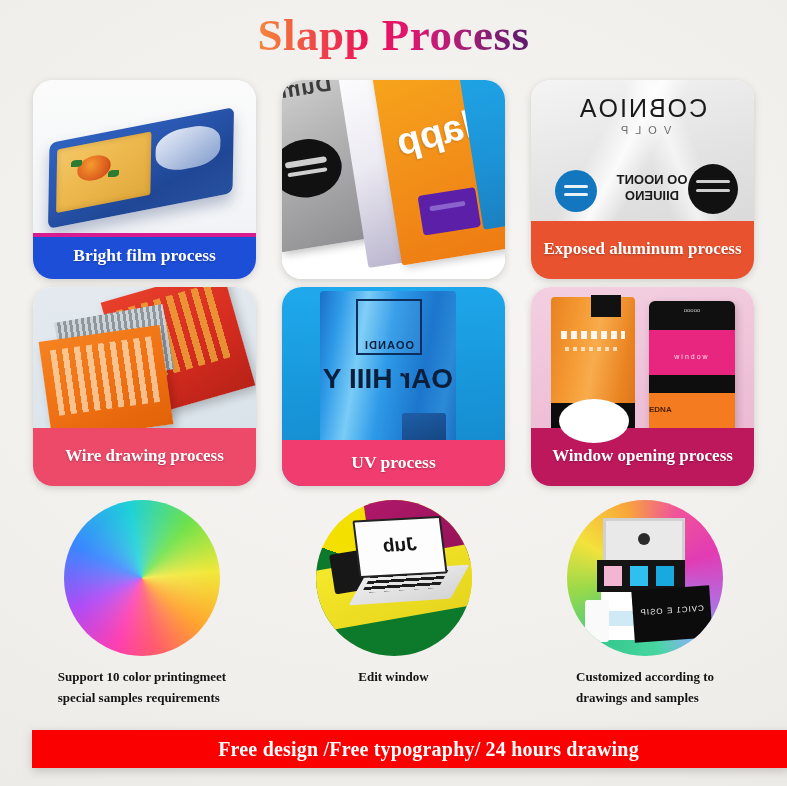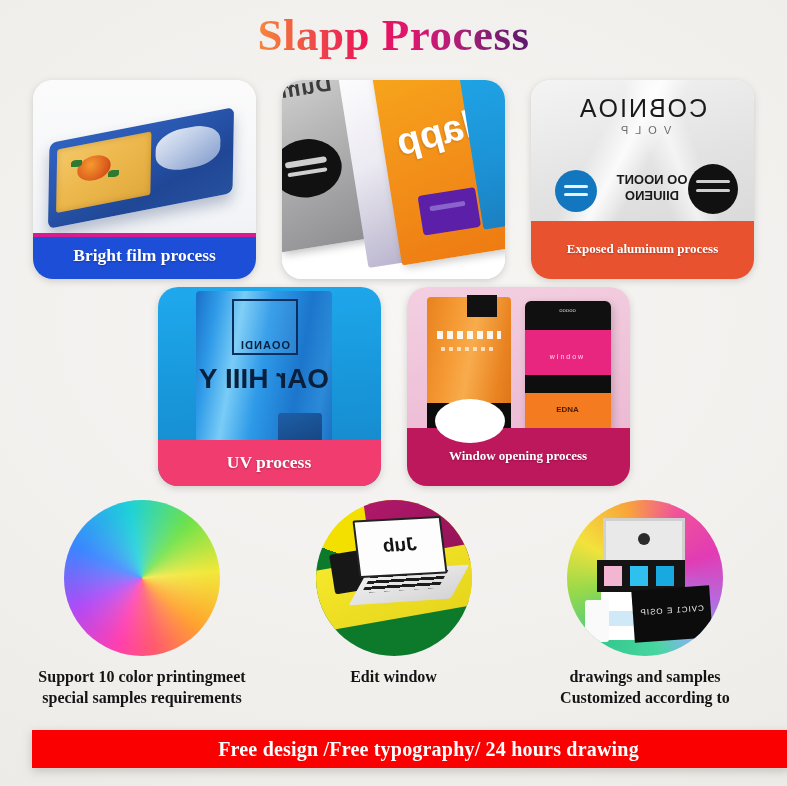--- a/index.html
+++ b/index.html
@@ -85,21 +85,21 @@
     text-align: center;
     color: #ffffff;
     font-family: "Liberation Serif", serif;
     font-weight: bold;
     font-size: 17.5px;
     line-height: 20px;
     padding: 6px 8px 8px 8px;
     box-sizing: border-box;
     text-shadow: 0 1px 2px rgba(0,0,0,0.28);
   }
-  .card-label.two-line { min-height: 58px; font-size: 13px; }
+  .card-label.two-line { min-height: 58px; font-size: 17px; }
   .card-label .topstrip {
     position: absolute;
     top: 0; left: 0; right: 0;
     height: 4px;
   }
 
   
   .ph { position:absolute; inset:0; }
 
   
@@ -325,21 +325,21 @@
   }
   .p6 .jar .t{
     position:absolute; left:0; right:0; top:6px; text-align:center;
     font-size:6px; color:#c8c8c8; font-family:"Liberation Sans",sans-serif;
   }
   .p6 .jar .t2{
     position:absolute; left:0; right:0; top:52px; text-align:center;
     font-size:7px; color:#ffd9e8; font-family:"Liberation Sans",sans-serif; letter-spacing:2px;
   }
   .p6 .jar .t3{
-    position:absolute; left:0; right:0; top:104px; text-align:center;
+    position:absolute; left:0; right:0; top:104px; text-align:left;
     font-size:8px; color:#4a1c00; font-weight:bold; font-family:"Liberation Sans",sans-serif;
   }
 
   
   .features {
     position: absolute;
     top: 500px;
     left: 0;
     width: 787px;
     display: flex;
@@ -445,24 +445,23 @@
     background:#0c0c0c; transform: rotate(-4deg);
   }
   .c3 .card-blk span{
     position:absolute; left:0; right:0; top:18px; text-align:center;
     color:#efefef; font-family:"Liberation Sans",sans-serif; font-size:8px;
     letter-spacing:1px; transform: scaleX(-1);
   }
 
   .feature-caption {
     margin-top: 10px;
-    text-align: center;
     font-family: "Liberation Serif", serif;
     font-weight: bold;
-    font-size: 16px;
+    font-size: 13px;
     line-height: 21px;
     color: #141414;
   }
 
   
   .footer {
     position: absolute;
     left: 32px;
     top: 730px;
     width: 723px;
@@ -540,20 +539,36 @@
         </div>
         <div class="card-label two-line" style="background:#e8522f">
           <span>Exposed aluminum process</span>
         </div>
       </div>
 
     </div>
 
     <div class="row">
 
+      <div class="card">
+        <div class="card-photo">
+          <div class="ph p4">
+            <div class="red">
+                <div class="g"></div>
+              </div>
+            <div class="foil"></div>
+            <div class="org">
+                <div class="g"></div>
+              </div>
+          </div>
+        </div>
+        <div class="card-label two-line" style="background:#ed4a6a">
+          <span>Wire drawing process</span>
+        </div>
+      </div>
 
       <div class="card">
         <div class="card-photo">
           <div class="ph p5">
             <div class="tube">
               <div class="panel">
                   <span>OOANDI</span>
                 </div>
               <div class="big">OAr HIII Y</div>
             </div>
@@ -627,22 +642,22 @@
             <i></i>
             <i></i>
           </div>
         <div class="box"></div>
         <div class="tubewh"></div>
         <div class="card-blk">
             <span>CVIC1 E OSIP</span>
           </div>
       </div>
       <div class="feature-caption">
+        <div>Customized according to</div>
         <div>drawings and samples</div>
-        <div>Customized according to</div>
       </div>
     </div>
 
   </div>
 
   <div class="footer" style="background: rgb(251, 0, 0); padding-left: 35px;">
     <span>Free design /Free typography/ 24 hours drawing</span>
   </div>
 
 </div>

